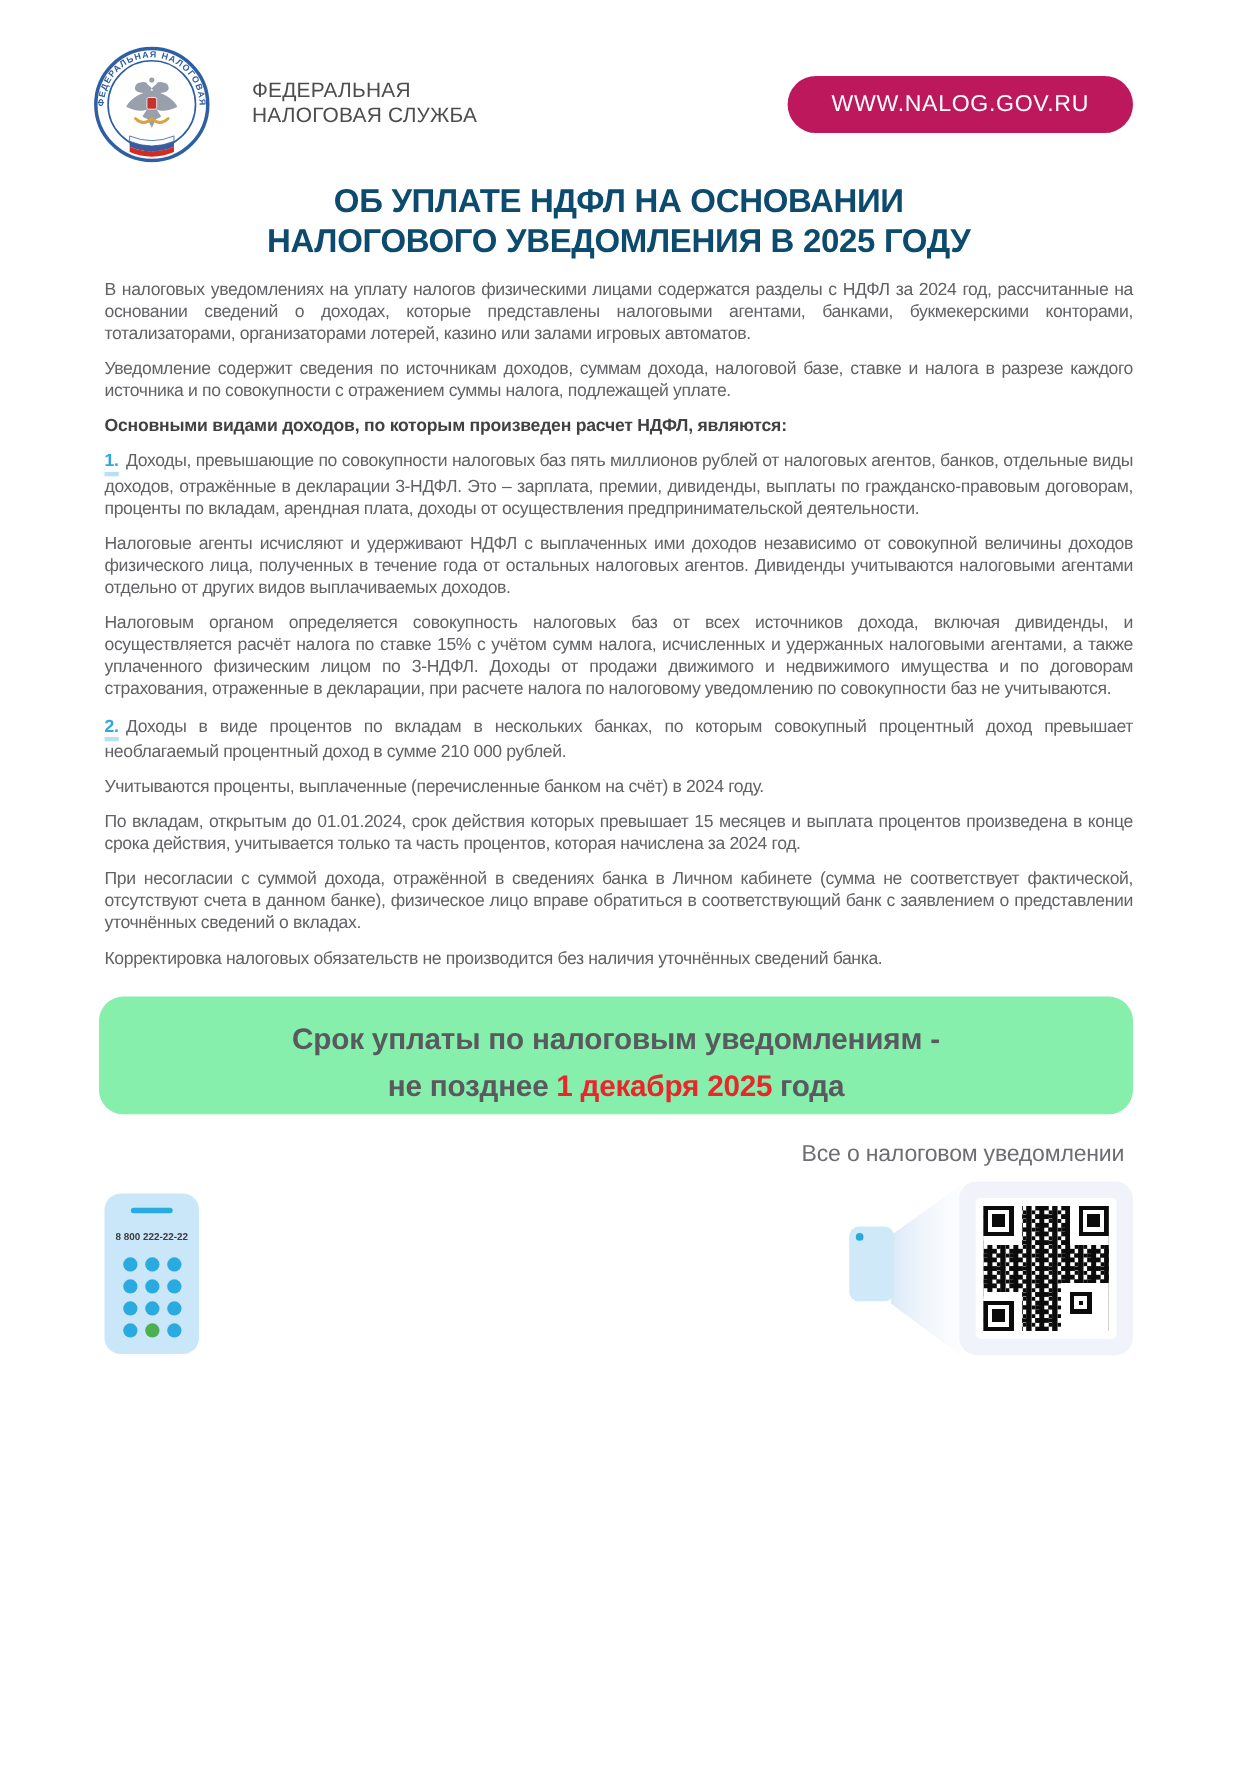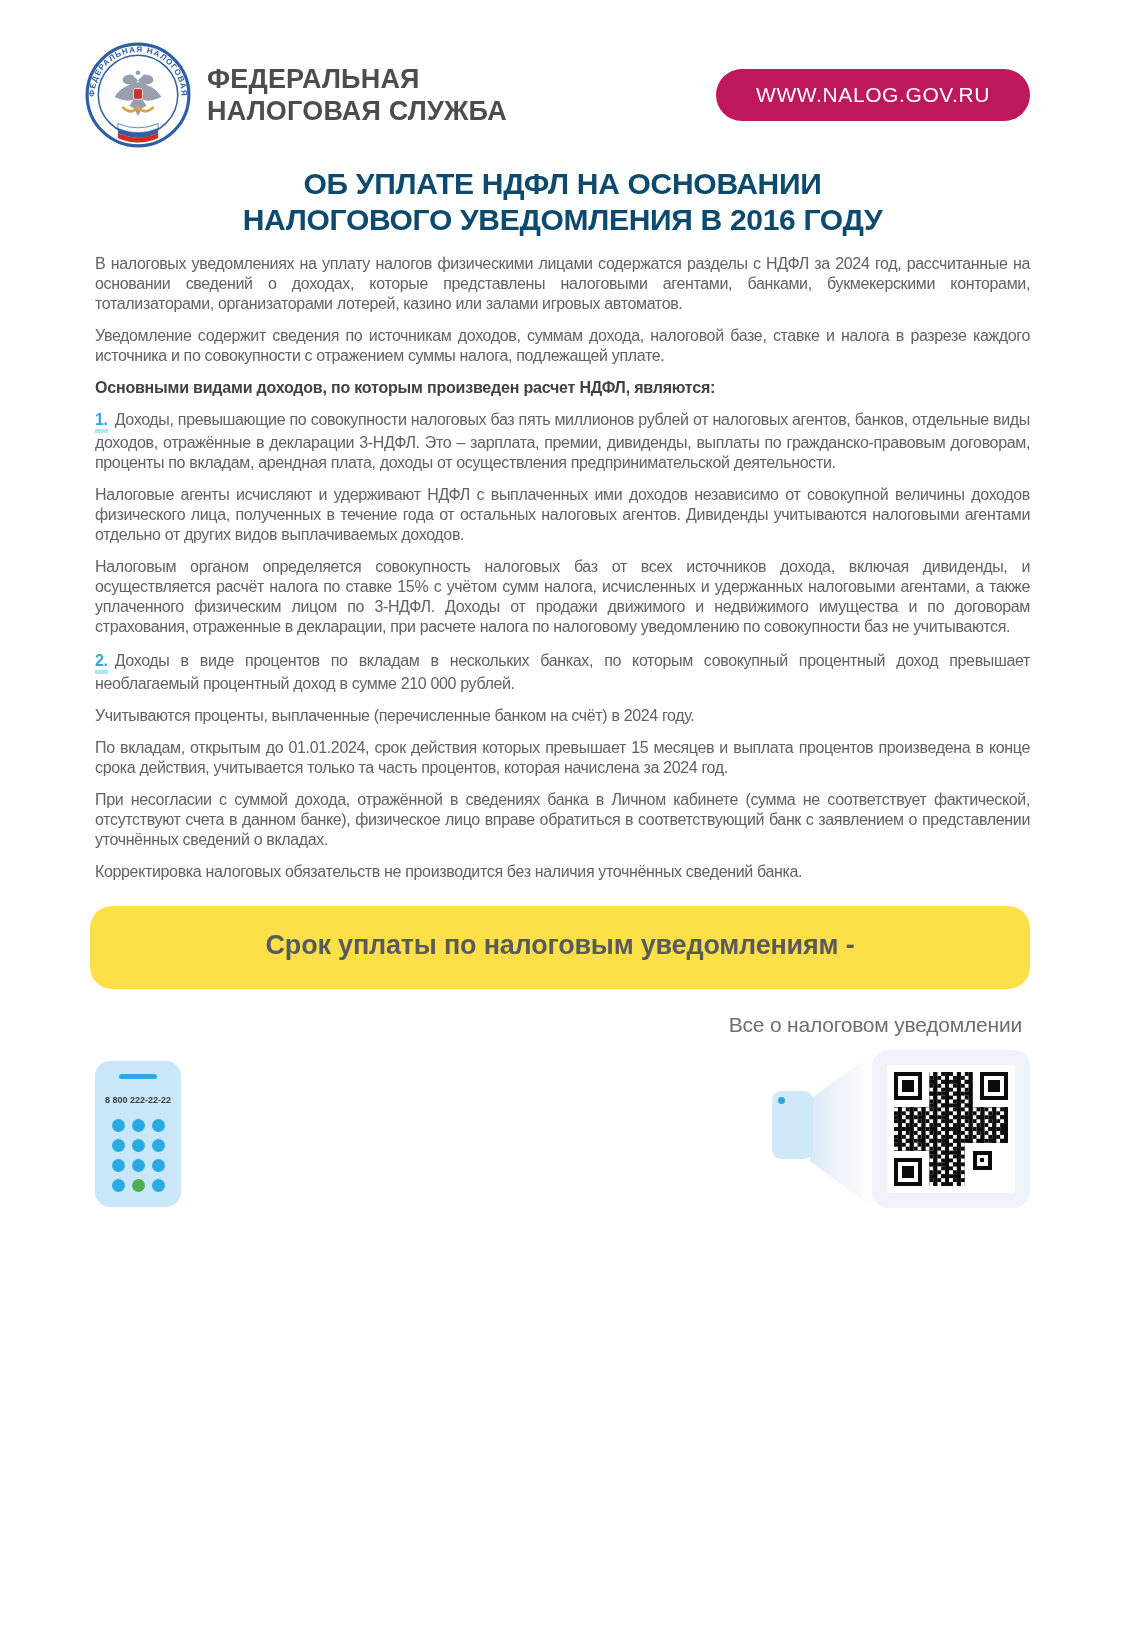--- a/index.html
+++ b/index.html
@@ -7,21 +7,21 @@
   .page {
     width:1125px; min-height:1625px; margin:0 auto; background:#ffffff;
     font-family:"Liberation Sans", sans-serif; position:relative; overflow:hidden;
   }
 
   
   .header { display:flex; align-items:center; padding:42px 95px 0 85px; }
   .brand { display:flex; align-items:center; gap:16px; }
   .logo-svg { width:106px; height:106px; flex:0 0 auto; }
   .brand-name {
-    font-size:27px; font-weight:700; color:#4d4d4f; line-height:1.2; letter-spacing:.2px;
+    font-size:19px; font-weight:400; color:#4d4d4f; line-height:1.2; letter-spacing:.2px;margin-left:22px;
   }
   .site-pill {
     margin-left:auto; background:#be185d; color:#ffffff; border:none; cursor:pointer;
     font-family:"Liberation Sans", sans-serif;
     font-size:21px; font-weight:500; letter-spacing:.6px;
     border-radius:27px; padding:14px 40px;
   }
 
   
   .title {
@@ -38,22 +38,22 @@
   .content p { margin-bottom:12px; }
   .content .lead { font-weight:700; color:#414042; letter-spacing:-.2px; }
   .content .spaced { margin-top:14px; }
   .num {
     color:#2fa8e1; font-weight:700; display:inline-block; line-height:1;
     border-bottom:4px solid #b5e0f6; margin-right:7px; padding-bottom:1px;
   }
 
   
   .deadline {
-    margin:24px 95px 0 90px; background:#fde047; border-radius:22px;
-    text-align:center; padding:19px 12px 22px 12px;
+    margin:24px 95px 0 90px; background:#86efac; border-radius:22px;
+    text-align:center; padding:19px 12px 4px 12px;
     font-weight:700; color:#595a5e; font-size:27px; line-height:1.55; letter-spacing:-.2px;
   }
   .deadline .red { color:#e8262c; }
   .deadline .sep { display:inline-block; width:7px; }
 
   
   .footer { position:relative; margin:24px 95px 0 95px; height:212px;padding-left:20px; }
   .qr-caption { position:absolute; top:0; right:8px; font-size:21px; color:#6d6e71; letter-spacing:-.2px; }
 
   .contact { position:absolute; left:0; top:48px; display:flex; }
@@ -130,39 +130,42 @@
       <div class="brand-name">
         <div>ФЕДЕРАЛЬНАЯ</div>
         <div>НАЛОГОВАЯ СЛУЖБА</div>
       </div>
     </div>
     <button class="site-pill">WWW.NALOG.GOV.RU</button>
   </div>
 
   <h1 class="title">
     <div>ОБ УПЛАТЕ НДФЛ НА ОСНОВАНИИ</div>
-    <div>НАЛОГОВОГО УВЕДОМЛЕНИЯ В 2016 ГОДУ</div>
+    <div>НАЛОГОВОГО УВЕДОМЛЕНИЯ В 2025 ГОДУ</div>
   </h1>
 
   <div class="content">
     <p>В налоговых уведомлениях на уплату налогов физическими лицами содержатся разделы с НДФЛ за 2024 год, рассчитанные на основании сведений о доходах, которые представлены налоговыми агентами, банками, букмекерскими конторами, тотализаторами, организаторами лотерей, казино или залами игровых автоматов.</p>
     <p>Уведомление содержит сведения по источникам доходов, суммам дохода, налоговой базе, ставке и налога в разрезе каждого источника и по совокупности с отражением суммы налога, подлежащей уплате.</p>
     <p class="lead">Основными видами доходов, по которым произведен расчет НДФЛ, являются:</p>
     <p><span class="num">1.</span><span>Доходы, превышающие по совокупности налоговых баз пять миллионов рублей от налоговых агентов, банков, отдельные виды доходов, отражённые в декларации 3-НДФЛ. Это – зарплата, премии, дивиденды, выплаты по гражданско-правовым договорам, проценты по вкладам, арендная плата, доходы от осуществления предпринимательской деятельности.</span></p>
     <p>Налоговые агенты исчисляют и удерживают НДФЛ с выплаченных ими доходов независимо от совокупной величины доходов физического лица, полученных в течение года от остальных налоговых агентов. Дивиденды учитываются налоговыми агентами отдельно от других видов выплачиваемых доходов.</p>
     <p>Налоговым органом определяется совокупность налоговых баз от всех источников дохода, включая дивиденды, и осуществляется расчёт налога по ставке 15% с учётом сумм налога, исчисленных и удержанных налоговыми агентами, а также уплаченного физическим лицом по 3-НДФЛ. Доходы от продажи движимого и недвижимого имущества и по договорам страхования, отраженные в декларации, при расчете налога по налоговому уведомлению по совокупности баз не учитываются.</p>
     <p class="spaced"><span class="num">2.</span><span>Доходы в виде процентов по вкладам в нескольких банках, по которым совокупный процентный доход превышает необлагаемый процентный доход в сумме 210 000 рублей.</span></p>
     <p>Учитываются проценты, выплаченные (перечисленные банком на счёт) в 2024 году.</p>
     <p>По вкладам, открытым до 01.01.2024, срок действия которых превышает 15 месяцев и выплата процентов произведена в конце срока действия, учитывается только та часть процентов, которая начислена за 2024 год.</p>
     <p>При несогласии с суммой дохода, отражённой в сведениях банка в Личном кабинете (сумма не соответствует фактической, отсутствуют счета в данном банке), физическое лицо вправе обратиться в соответствующий банк с заявлением о представлении уточнённых сведений о вкладах.</p>
     <p>Корректировка налоговых обязательств не производится без наличия уточнённых сведений банка.</p>
   </div>
 
   <div class="deadline">
     <div>Срок уплаты по налоговым уведомлениям -</div>
+    <div>
+      <span>не позднее</span><span class="sep"></span><span class="red">1 декабря 2025</span><span class="sep"></span><span>года</span>
+    </div>
   </div>
 
   <div class="footer">
     <div class="qr-caption">Все о налоговом уведомлении</div>
 
     <div class="contact">
       <div class="phone-icon">
         <div class="phone-speaker"></div>
         <div class="phone-icon-label">8 800 222-22-22</div>
         <div class="keypad">

